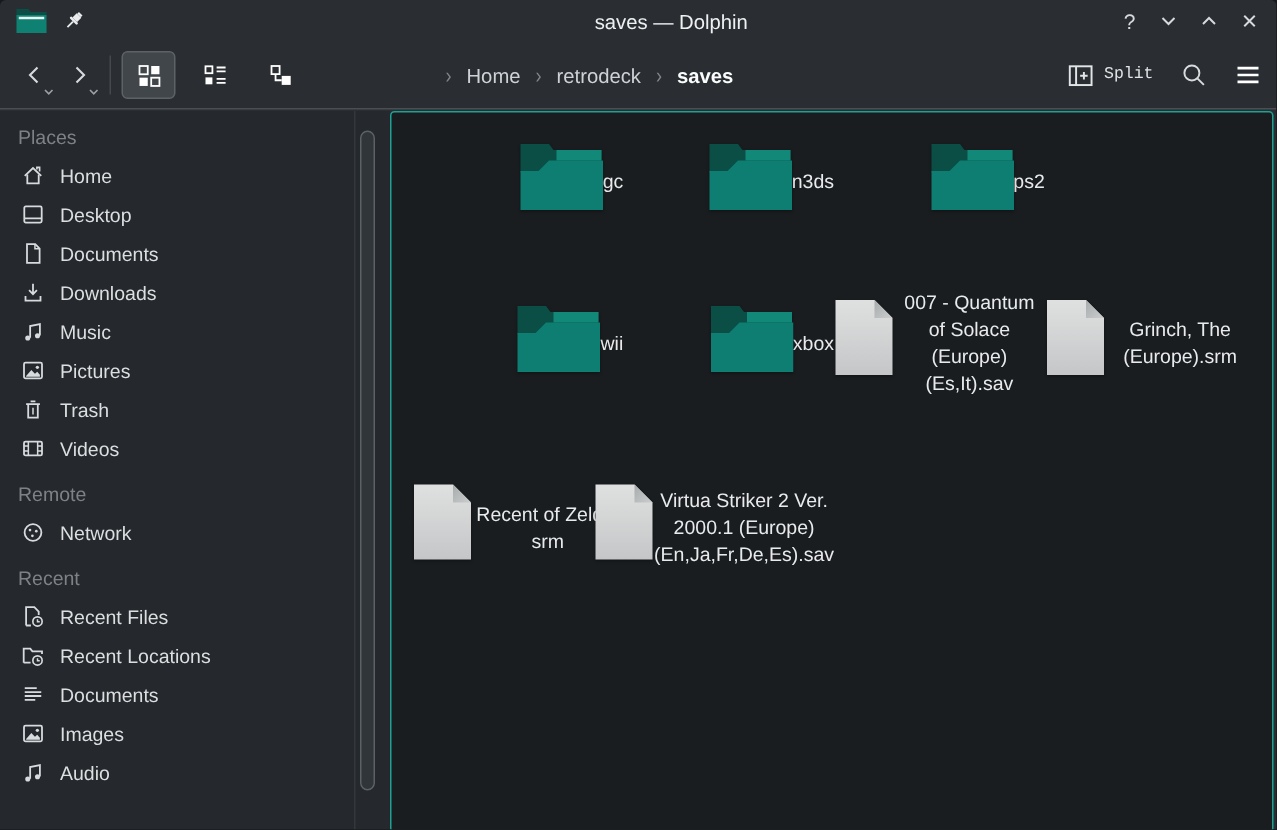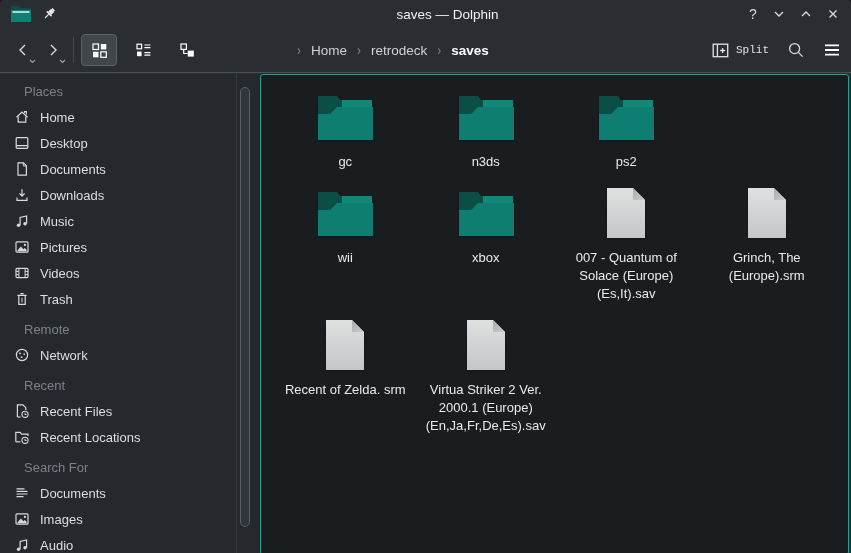--- a/index.html
+++ b/index.html
@@ -31,29 +31,29 @@
   .crumb-sep{ color:#82868a; font-size:12px; transform:scaleY(1.25); display:inline-block; }
   .toolbar-right{ margin-left:auto; display:flex; align-items:center; gap:18px; }
   .split-btn{ display:flex; align-items:center; gap:7px; background:none; border:none; color:#e2e4e5; font-size:11px; font-family:Liberation Mono, monospace; cursor:pointer; }
   .icon-btn{ background:none; border:none; cursor:pointer; display:flex; align-items:center; }
 
   
   .sidebar{ position:absolute; top:74px; left:0; width:260px; bottom:0; background:#25292d; overflow:hidden; }
   .sb-vline{ position:absolute; top:74px; left:236px; bottom:0; width:1px; background:#33383c; }
   .sb-scrollbar{ position:absolute; left:240px; top:87px; width:10px; height:440px; border-radius:5px; background:#30353a; border:1px solid #5b6166; cursor:pointer; }
   .sb-list{ padding-top:4px; }
-  .sb-header{ height:26px; display:flex; align-items:center; padding-left:24px; color:#7e8287; }
+  .sb-header{ height:26px; display:flex; align-items:center; padding-left:12px; color:#7e8287; }
   .sb-header.gap{ margin-top:4px; }
   .sb-item{ height:26px; display:flex; align-items:center; padding-left:14px; gap:10px; color:#dcdee0; cursor:pointer; }
   .sb-item .ic{ width:16px; height:16px; flex:0 0 16px; }
 
   .view{ position:absolute; left:260px; top:74px; right:2px; bottom:-2px; background:#1a1d20; border:1px solid var(--accent); border-radius:3px; overflow:hidden; }
   .frow{ position:absolute; left:14px; display:flex; }
   .frow.r1{ top:14px; } .frow.r2{ top:110px; } .frow.r3{ top:242px; }
-  .fcell{ width:140.5px; display:flex; flex-direction:column; align-items:center; cursor:pointer; }
+  .fcell{ width:140.5px; display:flex; flex-direction:row; align-items:center; cursor:pointer;justify-content:flex-end; }
   .icon-box{ height:56px; display:flex; align-items:center; justify-content:center; }
   .icon-box svg{ filter:drop-shadow(0 1px 1px rgba(0,0,0,.35)); }
   .flabel{ margin-top:8px; max-width:132px; text-align:center; line-height:18px; color:#e9eaeb; word-wrap:break-word; }
   .flabel .hov{ border-bottom:2px solid var(--accent); padding-bottom:1px; }
 
   .ic svg{ display:block; }
 </style>
 </head>
 <body>
 
@@ -273,36 +273,36 @@
               <rect x="2" y="2.8" width="12" height="10.4" rx="1" fill="none" stroke="#d8dbdd" stroke-width="1.2"></rect>
               <circle cx="10.9" cy="5.9" r="1.1" fill="#d8dbdd"></circle>
               <path d="M3.4 11.6 6.9 7.6 9.3 10.2 10.8 8.9 12.6 10.9 V12.2 H3.4 z" fill="#d8dbdd"></path>
             </svg>
           </span>
           <span>Pictures</span>
         </div>
         <div class="sb-item">
           <span class="ic">
             <svg width="16" height="16" viewBox="0 0 16 16">
+              <path d="M4.8 4.8 V13.4 H11.2 V4.8" fill="none" stroke="#d8dbdd" stroke-width="1.2"></path>
+              <path d="M3.4 4.4 H12.6 M6.4 2.6 H9.6" stroke="#d8dbdd" stroke-width="1.2"></path>
+              <path d="M8 6.8 V11.4" stroke="#d8dbdd" stroke-width="1"></path>
+            </svg>
+          </span>
+          <span>Trash</span>
+        </div>
+        <div class="sb-item">
+          <span class="ic">
+            <svg width="16" height="16" viewBox="0 0 16 16">
               <rect x="2" y="3.4" width="12" height="9.2" rx="1" fill="none" stroke="#d8dbdd" stroke-width="1.2"></rect>
               <path d="M4.9 3.4 V12.6 M11.1 3.4 V12.6" stroke="#d8dbdd" stroke-width="1"></path>
               <path d="M2 6.4 h2.9 M2 9.6 h2.9 M11.1 6.4 H14 M11.1 9.6 H14" stroke="#d8dbdd" stroke-width="1"></path>
             </svg>
           </span>
           <span>Videos</span>
-        </div>
-        <div class="sb-item">
-          <span class="ic">
-            <svg width="16" height="16" viewBox="0 0 16 16">
-              <path d="M4.8 4.8 V13.4 H11.2 V4.8" fill="none" stroke="#d8dbdd" stroke-width="1.2"></path>
-              <path d="M3.4 4.4 H12.6 M6.4 2.6 H9.6" stroke="#d8dbdd" stroke-width="1.2"></path>
-              <path d="M8 6.8 V11.4" stroke="#d8dbdd" stroke-width="1"></path>
-            </svg>
-          </span>
-          <span>Trash</span>
         </div>
         <div class="sb-header gap">Remote</div>
         <div class="sb-item">
           <span class="ic">
             <svg width="16" height="16" viewBox="0 0 16 16">
               <circle cx="8" cy="8" r="5.6" fill="none" stroke="#d8dbdd" stroke-width="1.2"></circle>
               <circle cx="6" cy="6.4" r="0.9" fill="#d8dbdd"></circle>
               <circle cx="10.2" cy="7.1" r="0.9" fill="#d8dbdd"></circle>
               <circle cx="7.6" cy="10.2" r="0.9" fill="#d8dbdd"></circle>
             </svg>
@@ -325,21 +325,20 @@
           <span class="ic">
             <svg width="16" height="16" viewBox="0 0 16 16">
               <path d="M1.8 12.8 V3.4 H6.2 L7.6 5.2 H14 V7" fill="none" stroke="#d8dbdd" stroke-width="1.2"></path>
               <path d="M1.8 12.8 H6.4" stroke="#d8dbdd" stroke-width="1.2"></path>
               <circle cx="11" cy="11.3" r="3.1" fill="none" stroke="#d8dbdd" stroke-width="1.1"></circle>
               <path d="M11 9.8 V11.5 H12.5" fill="none" stroke="#d8dbdd" stroke-width="1"></path>
             </svg>
           </span>
           <span>Recent Locations</span>
         </div>
-        <div class="sb-header gap">Search For</div>
         <div class="sb-item">
           <span class="ic">
             <svg width="16" height="16" viewBox="0 0 16 16">
               <path d="M2.5 3.8 h8 M2.5 6.4 h11 M2.5 9 h11 M2.5 11.6 h7" stroke="#d8dbdd" stroke-width="1.2"></path>
             </svg>
           </span>
           <span>Documents</span>
         </div>
         <div class="sb-item">
           <span class="ic">

